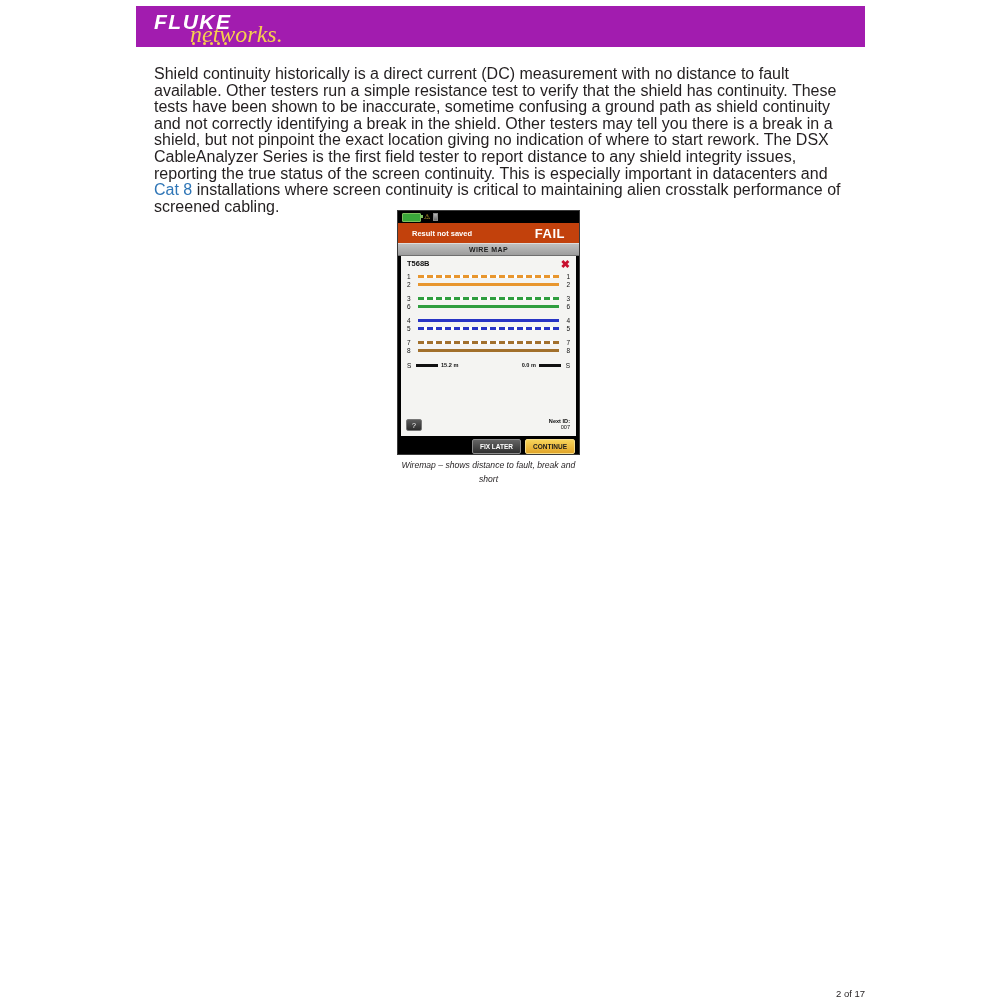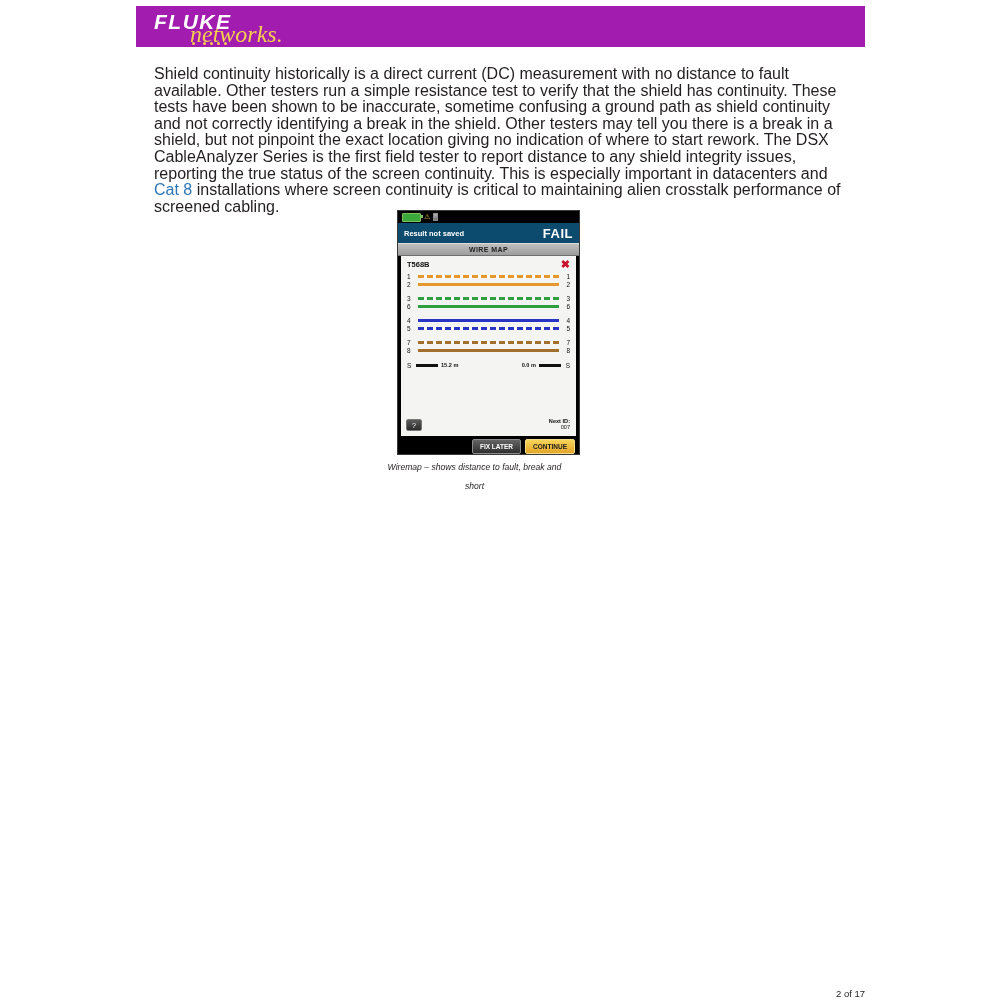--- a/index.html
+++ b/index.html
@@ -137,25 +137,25 @@
     width: 5px;
     height: 8px;
     background: linear-gradient(#b7b7b7, #6d6d6d);
     border: 1px solid #8a8a8a;
     box-sizing: border-box;
   }
 
   
   .dev-result {
     height: 20px;
-    background: #0c4a6e;
+    background: #c2410c;
     display: flex;
     align-items: center;
     justify-content: space-between;
-    padding: 0 6px;
+    padding: 0 14px;
     color: #ffffff;
   }
   .dev-result .res-text {
     font-size: 7.5px;
     font-weight: bold;
   }
   .dev-result .res-verdict {
     font-size: 13px;
     font-weight: bold;
     letter-spacing: 0.5px;
@@ -180,21 +180,20 @@
   .dev-body {
     background: #f4f4f2;
     height: 180px;
     position: relative;
     border-left: 3px solid #000;
     border-right: 3px solid #000;
     box-sizing: border-box;
   }
   .std-row {
     display: flex;
-    align-items: center;
     justify-content: space-between;
     padding: 3px 6px 0 6px;
   }
   .std-name {
     font-size: 7.5px;
     font-weight: bold;
     color: #111;
   }
   .x-mark {
     color: #c8102e;
@@ -332,27 +331,27 @@
     color: #1a1a1a;
     font-size: 6.5px;
     font-weight: bold;
     padding: 3px 7px;
     border-radius: 2px;
   }
 
   
   .caption {
     position: absolute;
-    left: 383px;
+    left: 397px;
     top: 458px;
     width: 183px;
     text-align: center;
     font-size: 8.6px;
     font-style: italic;
-    line-height: 19px;
+    line-height: 14px;
     color: #231f20;
   }
 
   
   .page-num {
     position: absolute;
     left: 836px;
     top: 988px;
     font-size: 9.5px;
     color: #231f20;

